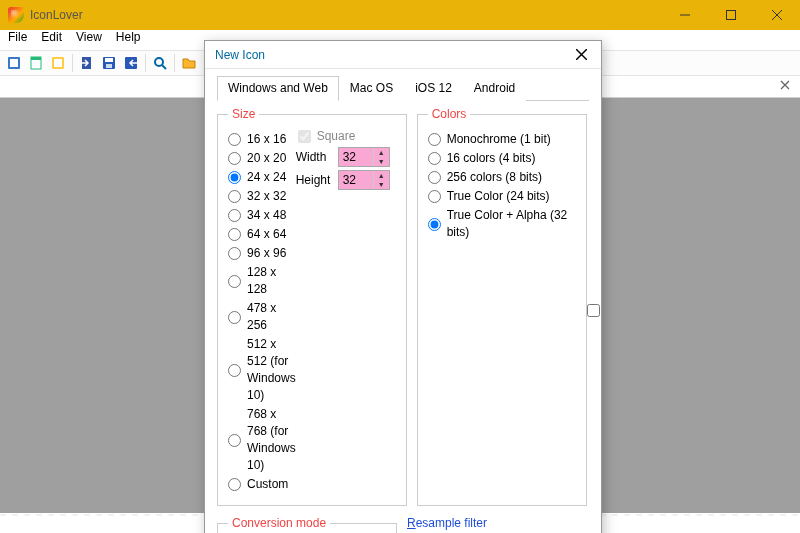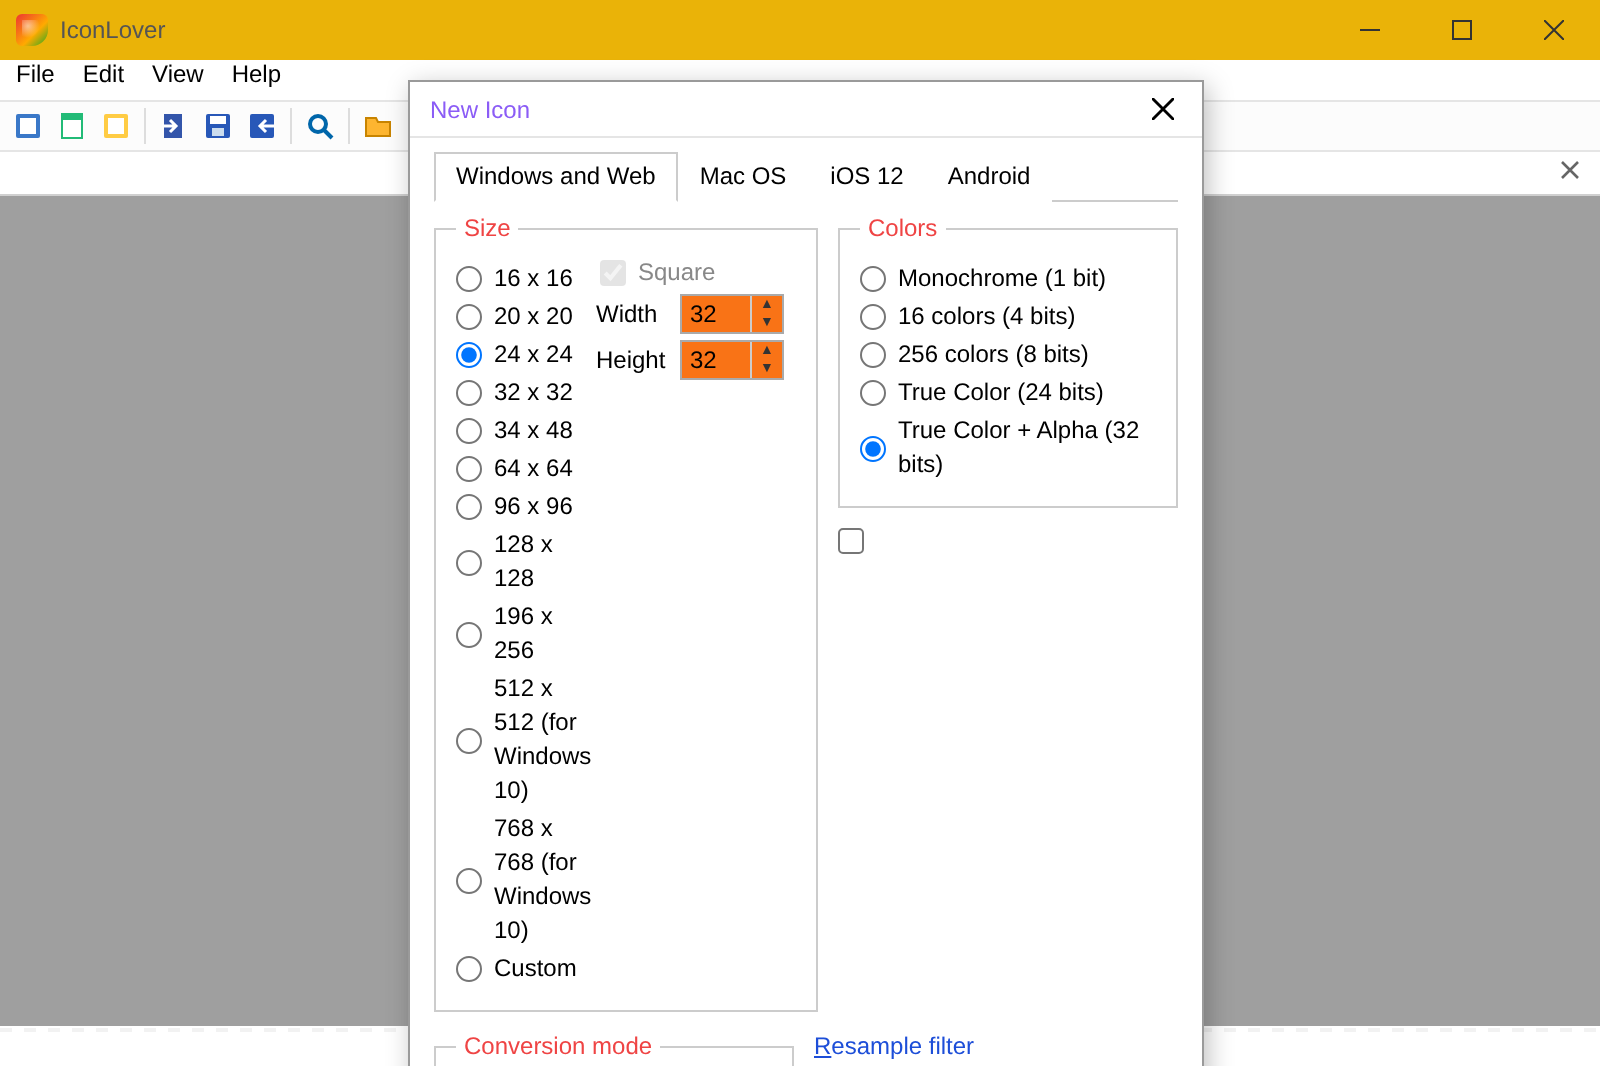--- a/index.html
+++ b/index.html
@@ -18,40 +18,40 @@
 .sep{width:1px;height:18px;background:#ddd;margin:0 2px}
 .tabstrip{height:22px;border-bottom:1px solid #d0d0d0;position:relative;background:#fff}
 .tabclose{position:absolute;right:6px;top:3px;width:14px;height:14px;color:#666}
 .workspace{position:absolute;top:98px;left:0;right:0;bottom:20px;background:#9f9f9f}
 .statusbar{position:absolute;bottom:0;left:0;right:0;height:20px;background:#fff;border-top:1px solid #fff}
 .statusbar::before{content:"";position:absolute;left:0;right:0;top:0;height:2px;background:repeating-linear-gradient(90deg,#f2f2f2 0 6px,#fff 6px 12px)}
 
 
 .dlg{position:absolute;left:204px;top:40px;width:398px;background:#fff;border:1px solid #9a9a9a;box-shadow:2px 3px 12px rgba(0,0,0,.25)}
 .dlg-titlebar{height:28px;display:flex;align-items:center;padding:0 6px 0 10px;border-bottom:1px solid #e5e5e5}
-.dlg-title{font-size:12px;color:#8b5cf6}
+.dlg-title{font-size:12px;color:#0369a1}
 .dlg-close{margin-left:auto;width:28px;height:24px;display:flex;align-items:center;justify-content:center}
 .dlg-close svg{width:11px;height:11px;stroke:#000;stroke-width:1.3;fill:none}
 .dlg-body{padding:6px 12px 10px}
 .tabs{display:flex;border-bottom:1px solid #ccc;margin-bottom:6px}
 .tab{padding:4px 10px 5px;color:#000;border:1px solid transparent;border-bottom:none;position:relative;top:1px;background:#fff}
 .tab.active{border-color:#ccc;background:#fff;border-bottom:1px solid #fff}
 .row{display:flex;gap:10px}
 fieldset{border:1px solid #ccc;padding:8px 10px 10px}
 legend{padding:0 4px;color:#ef4444}
 .size-fs{flex:1}
 .colors-fs{width:170px}
 .radio,.check{display:flex;align-items:center;gap:6px;margin:2px 0;color:#000;line-height:17px}
 .radio input,.check input{margin:0}
 .radio input[type=radio]{width:13px;height:13px}
 .check input[type=checkbox]{width:13px;height:13px}
 .sq{display:flex;align-items:center;gap:6px;margin:0 0 4px 2px;color:#888}
 .dim{display:flex;align-items:center;gap:2px;margin:3px 0}
 .dim label{width:40px;color:#000}
-.spin{display:flex;align-items:center;border:1px solid #aaa;height:20px;background:#f97316}
+.spin{display:flex;align-items:center;border:1px solid #aaa;height:20px;background:#f9a8d4}
 .spin input{width:34px;border:none;outline:none;text-align:left;padding:0 4px;background:transparent;font-size:12px}
 .spin .ud{width:16px;height:100%;border-left:1px solid #ccc;display:flex;flex-direction:column}
 .spin .ud span{flex:1;display:flex;align-items:center;justify-content:center;font-size:7px;color:#333;line-height:1}
 .sizes{display:flex}
 .sizes .left{flex:1}
 .sizes .right{width:100px}
 .packed{margin-top:10px}
 .bottom{display:flex;gap:10px;margin-top:10px}
 .conv-fs{width:180px}
 .resample{flex:1}
@@ -216,21 +216,21 @@
               <label class="radio">
                 <input type="radio" name="sz" style="">
                 <span>96 x 96</span>
               </label>
               <label class="radio">
                 <input type="radio" name="sz" style="">
                 <span>128 x 128</span>
               </label>
               <label class="radio">
                 <input type="radio" name="sz" style="">
-                <span>196 x 256</span>
+                <span>478 x 256</span>
               </label>
               <label class="radio">
                 <input type="radio" name="sz" style="">
                 <span>512 x 512 (for Windows 10)</span>
               </label>
               <label class="radio">
                 <input type="radio" name="sz" style="">
                 <span>768 x 768 (for Windows 10)</span>
               </label>
               <label class="radio">
@@ -260,21 +260,21 @@
                   <div class="ud">
                     <span>▲</span>
                     <span>▼</span>
                   </div>
                 </div>
             </div>
           </div>
         </div>
       </fieldset>
 
-      <div style="display:flex;flex-direction:column">
+      <div style="display:flex;flex-direction:row">
         <fieldset class="colors-fs">
           <legend>Colors</legend>
           <div id="color-radios">
               <label class="radio">
                 <input type="radio" name="clr" style="">
                 <span>Monochrome (1 bit)</span>
               </label>
               <label class="radio">
                 <input type="radio" name="clr" style="">
                 <span>16 colors (4 bits)</span>

